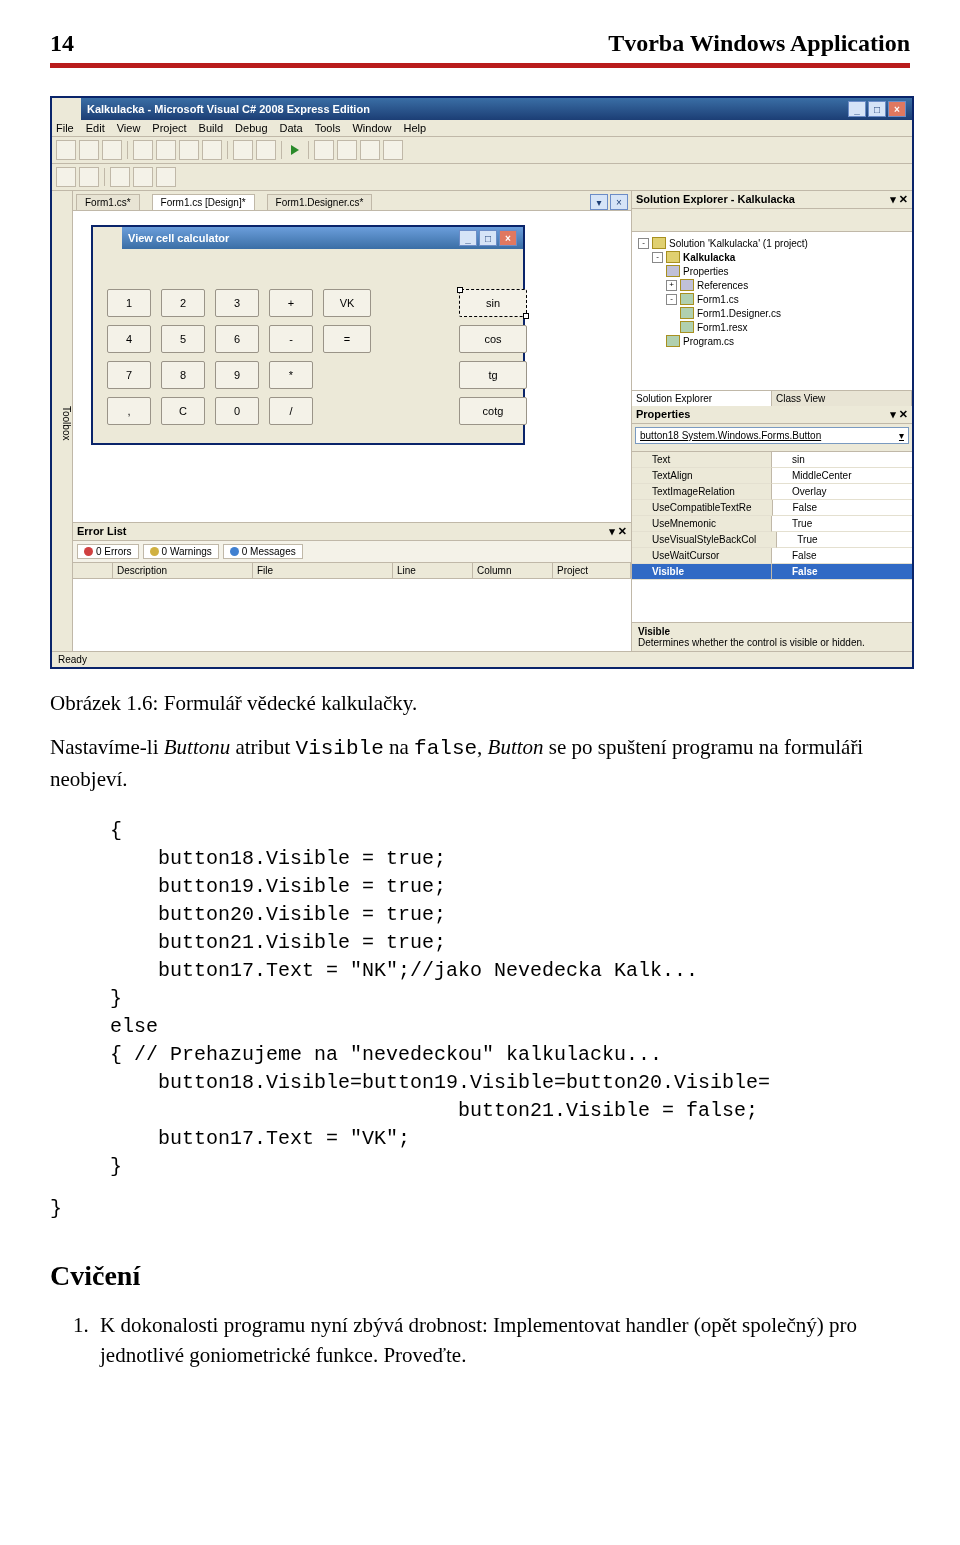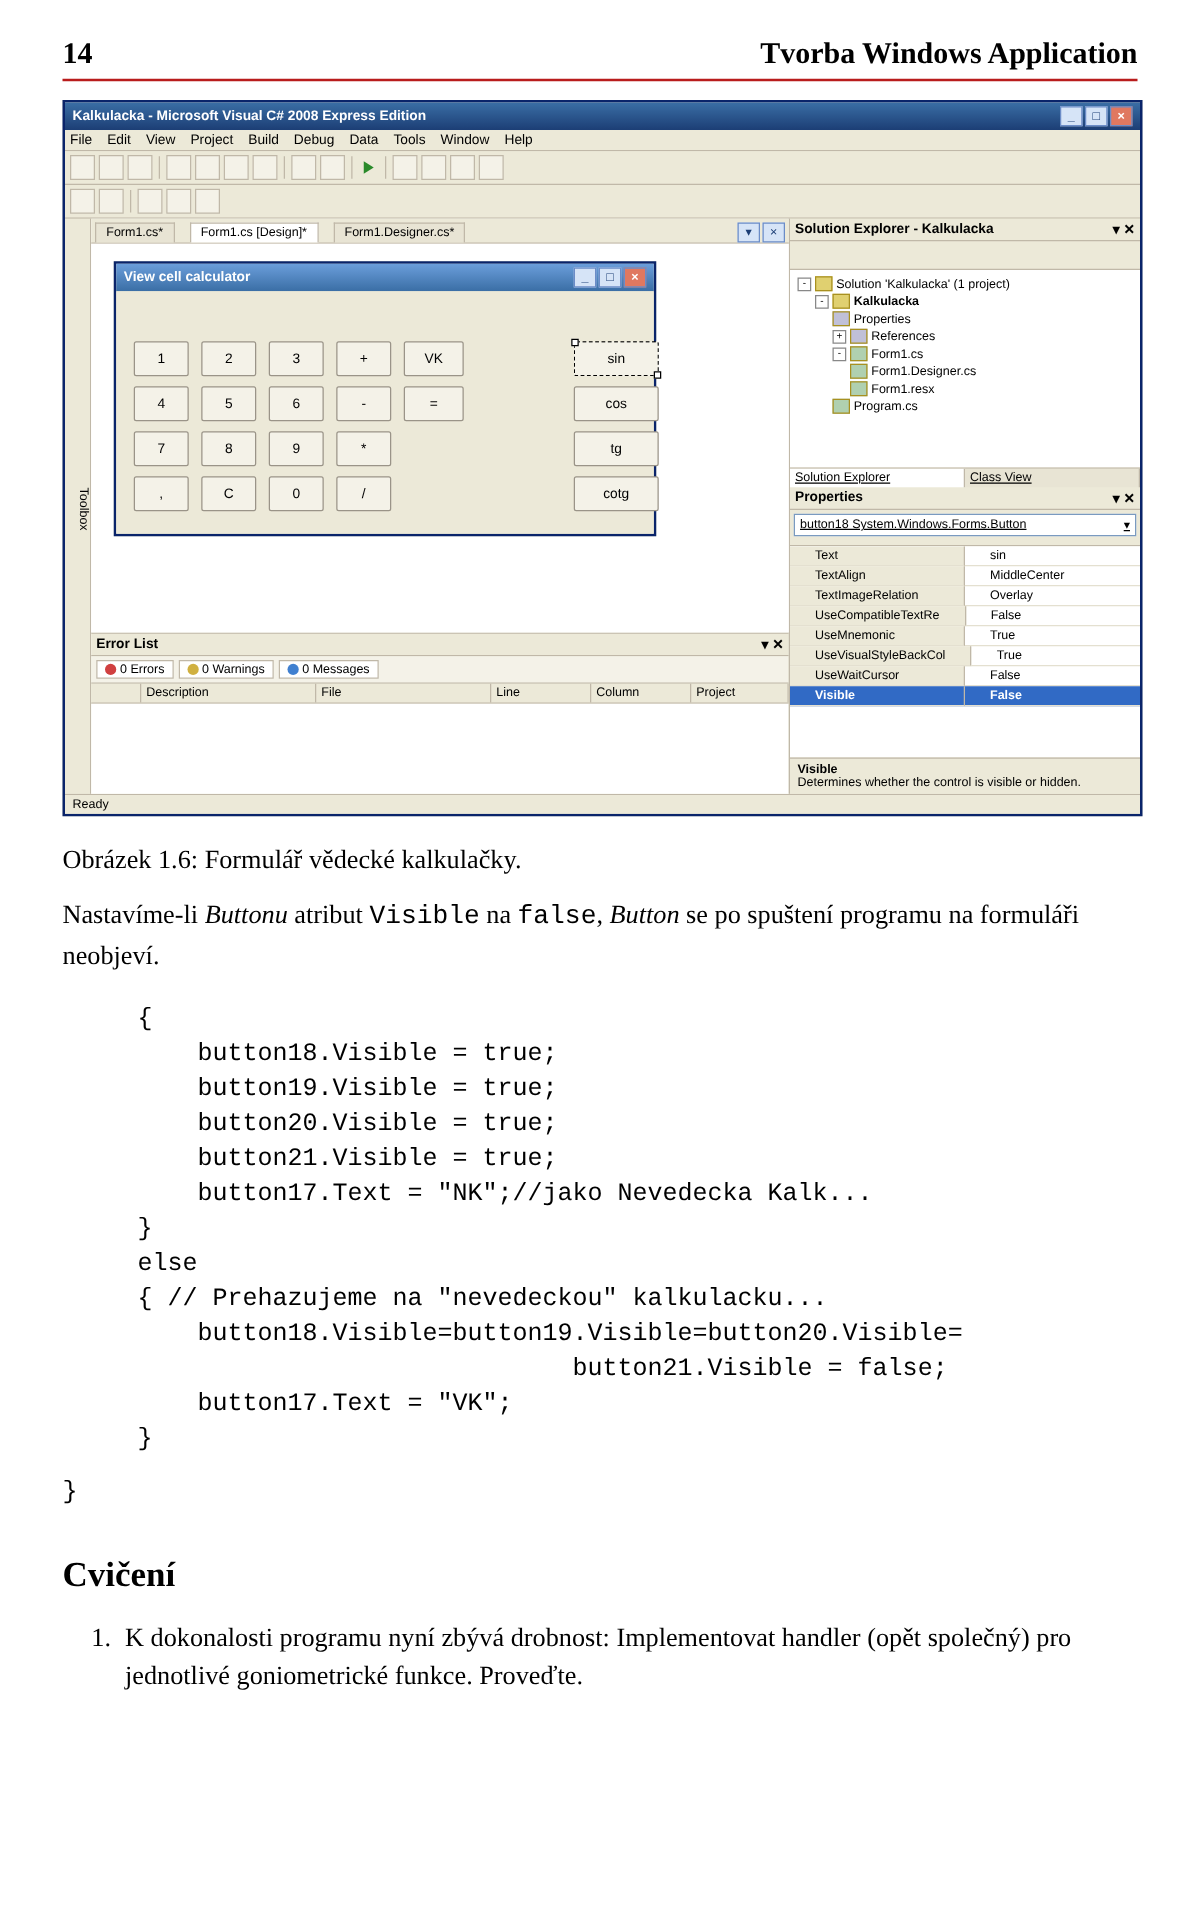--- a/index.html
+++ b/index.html
@@ -11,23 +11,23 @@
     width: 960px;
   }
   .page {
     padding: 30px 50px 50px 50px;
   }
   .header-row {
     display: flex;
     justify-content: space-between;
     font-size: 24px;
     font-weight: bold;
-    border-bottom: 2px solid #b91c1c;
+    border-bottom: 5px solid #b91c1c;
     padding-bottom: 6px;
-    margin-bottom: 15px;
+    margin-bottom: 28px;
   }
   .header-row .page-num {
     font-weight: bold;
   }
   
   .shot {
     width: 860px;
     margin: 0 auto 20px auto;
     border: 2px solid #0a246a;
     background: #ece9d8;
@@ -36,20 +36,21 @@
     color: #000;
   }
   .titlebar {
     background: linear-gradient(#3a6ea5,#1c3e75);
     color: #fff;
     padding: 3px 6px;
     display: flex;
     align-items: center;
     justify-content: space-between;
     font-weight: bold;
+    margin-left: 29px;
   }
   .titlebar .winbtns { display:flex; gap:2px; }
   .winbtn { width:16px; height:14px; background:#d6e4f7; border:1px solid #6b8cc7; display:flex; align-items:center; justify-content:center; font-size:10px; color:#1c3e75; }
   .winbtn.close { background:#e07860; color:#fff; }
   .menubar { background:#ece9d8; padding:2px 4px; display:flex; gap:12px; border-bottom:1px solid #c0b8a8; }
   .menubar span { cursor:default; }
   .toolbar { background:#ece9d8; padding:3px 4px; display:flex; gap:3px; border-bottom:1px solid #c0b8a8; flex-wrap:wrap; align-items:center;}
   .toolbar .tbtn { width:18px; height:18px; border:1px solid #c0b8a8; background:#f4f2e8; }
   .toolbar .sep { width:1px; height:18px; background:#c0b8a8; margin:0 2px;}
   .toolbar .play { width:0; height:0; border-left:8px solid #2a8a2a; border-top:5px solid transparent; border-bottom:5px solid transparent; margin:0 4px;}
@@ -86,21 +87,21 @@
   .panel-hdr { background:#ece9d8; padding:2px 4px; font-weight:bold; border-bottom:1px solid #c0b8a8; display:flex; justify-content:space-between;}
   .panel-toolbar { padding:3px 4px; display:flex; gap:2px; border-bottom:1px solid #c0b8a8;}
   .panel-toolbar .tbtn{width:16px;height:16px;}
   .tree { background:#fff; flex:0 0 150px; padding:4px 6px; font-size:10px; overflow:hidden;}
   .tree .node { display:flex; align-items:center; gap:3px; padding:1px 0;}
   .tree .indent1{padding-left:14px;} .tree .indent2{padding-left:28px;} .tree .indent3{padding-left:42px;}
   .tree .exp { width:9px; height:9px; border:1px solid #888; display:inline-flex; align-items:center; justify-content:center; font-size:8px; line-height:1;}
   .tree .ico { width:12px; height:10px; background:#e0d070; border:1px solid #a89020; display:inline-block;}
   .tree .ico.cs { background:#b0d0b0; }
   .tree .ico.ref { background:#c0c0d8; }
-  .panel-tabs { display:flex; border-top:1px solid #c0b8a8;text-decoration:underline; }
+  .panel-tabs { display:flex; border-top:1px solid #c0b8a8; }
   .panel-tabs .ptab { flex:1; padding:2px 4px; border-right:1px solid #c0b8a8; background:#e8e4d4; font-size:10px;}
   .panel-tabs .ptab.active { background:#fff;}
   .properties { flex:1; display:flex; flex-direction:column;}
   .prop-combo { margin:3px; border:1px solid #7a9ac0; background:#fff; padding:2px 4px; font-size:10px; display:flex; justify-content:space-between;text-decoration:underline;}
   .prop-toolbar { padding:2px 4px; display:flex; gap:2px; border-bottom:1px solid #c0b8a8;}
   .propgrid { background:#fff; flex:1; overflow:hidden; font-size:10px;}
   .proprow { display:grid; grid-template-columns: 1fr 1fr; }
   .proprow div { padding:2px 20px; border-bottom:1px solid #e4e0d0;}
   .proprow .k { background:#ece9d8; border-right:1px solid #c0b8a8;}
   .proprow.sel .k, .proprow.sel .v { background:#316ac5; color:#fff; font-weight:bold;}

